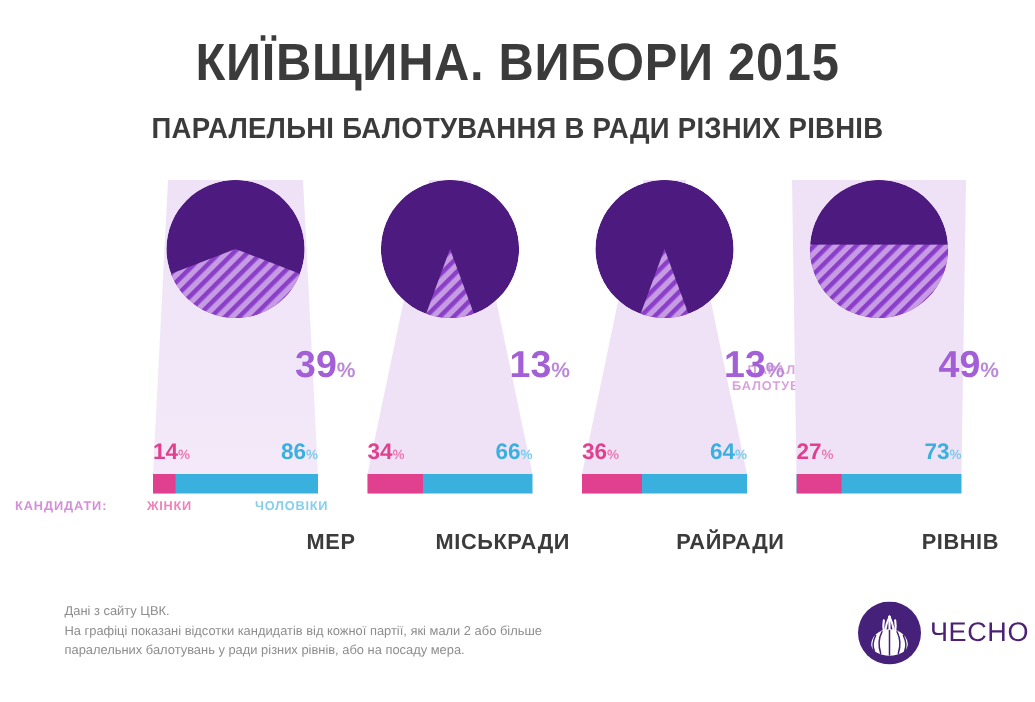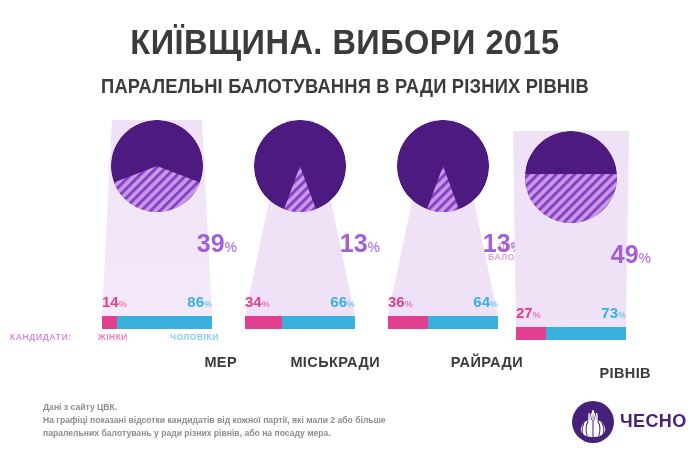--- a/index.html
+++ b/index.html
@@ -43,21 +43,21 @@
     position:absolute; left:10px; top:332px;
     color:#d48fd8;
     font-size:8.5px; font-weight:bold; letter-spacing:.6px;
   }
 
   
   .col{position:absolute;top:0;width:160px;height:380px;}
   .col-c1{left:77px;}
   .col-c2{left:220px;}
   .col-c3{left:363px;}
-  .col-c4{left:491px;margin-top:11px;}
+  .col-c4{left:506px;}
 
   .funnel{position:absolute;left:0;top:120px;width:160px;height:205px;}
   .pie{position:absolute;left:33px;top:119px;width:94px;height:94px;}
 
   .pievalue{
     position:absolute; left:0; top:229px; width:160px;
     text-align:right;
     color:#a25fd6;
     font-size:25px; font-weight:bold;
     letter-spacing:0px;
@@ -81,29 +81,29 @@
   }
 
   
   #legend{position:absolute;left:98px;top:332px;width:130px;}
   #legend .lg-f{position:absolute;left:0;top:0;color:#ef83b9;font-size:8.5px;font-weight:bold;letter-spacing:.5px;}
   #legend .lg-m{position:absolute;left:72px;top:0;color:#86cfea;font-size:8.5px;font-weight:bold;letter-spacing:.5px;}
 
   
   #footnote{
     position:absolute;left:43px;top:401px;width:470px;
-    color:#8d8d8d;font-size:8.6px;line-height:12.8px;font-weight:bold;
+    color:#8d8d8d;font-size:8.6px;line-height:12.8px;
   }
   #footnote div{white-space:nowrap;}
 
   #logo{position:absolute;left:572px;top:399px;width:110px;height:48px;}
   #logo-mark{position:absolute;left:0;top:2px;width:42px;height:42px;}
   #logo-text{
     position:absolute;left:48px;top:12px;
-    color:#4b2075;font-size:18px;font-weight:bold;letter-spacing:.4px;
+    color:#4b2075;font-size:18px;font-weight:normal;letter-spacing:.4px;
   }
 </style>
 </head>
 <body>
 
 <div id="stage">
 
   <div class="hdr" id="title">КИЇВЩИНА. ВИБОРИ 2015</div>
   <div class="hdr" id="subtitle">ПАРАЛЕЛЬНІ БАЛОТУВАННЯ В РАДИ РІЗНИХ РІВНІВ</div>
 

